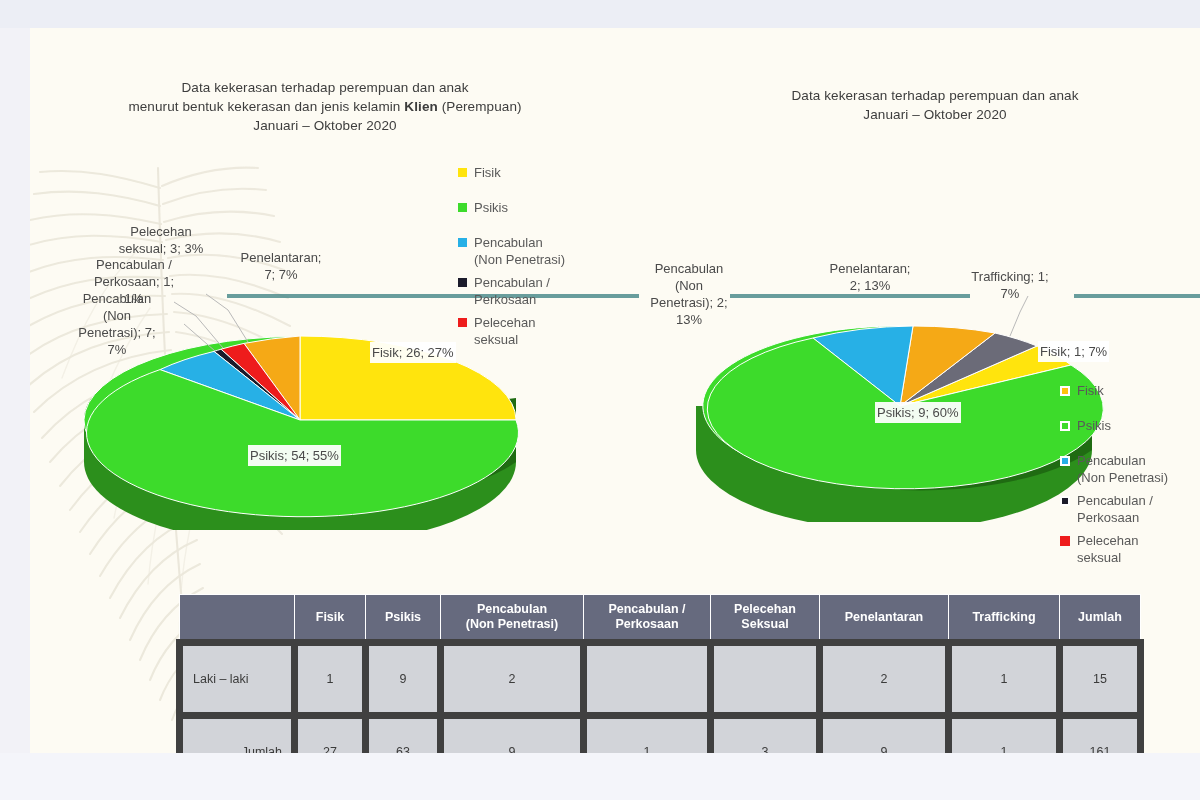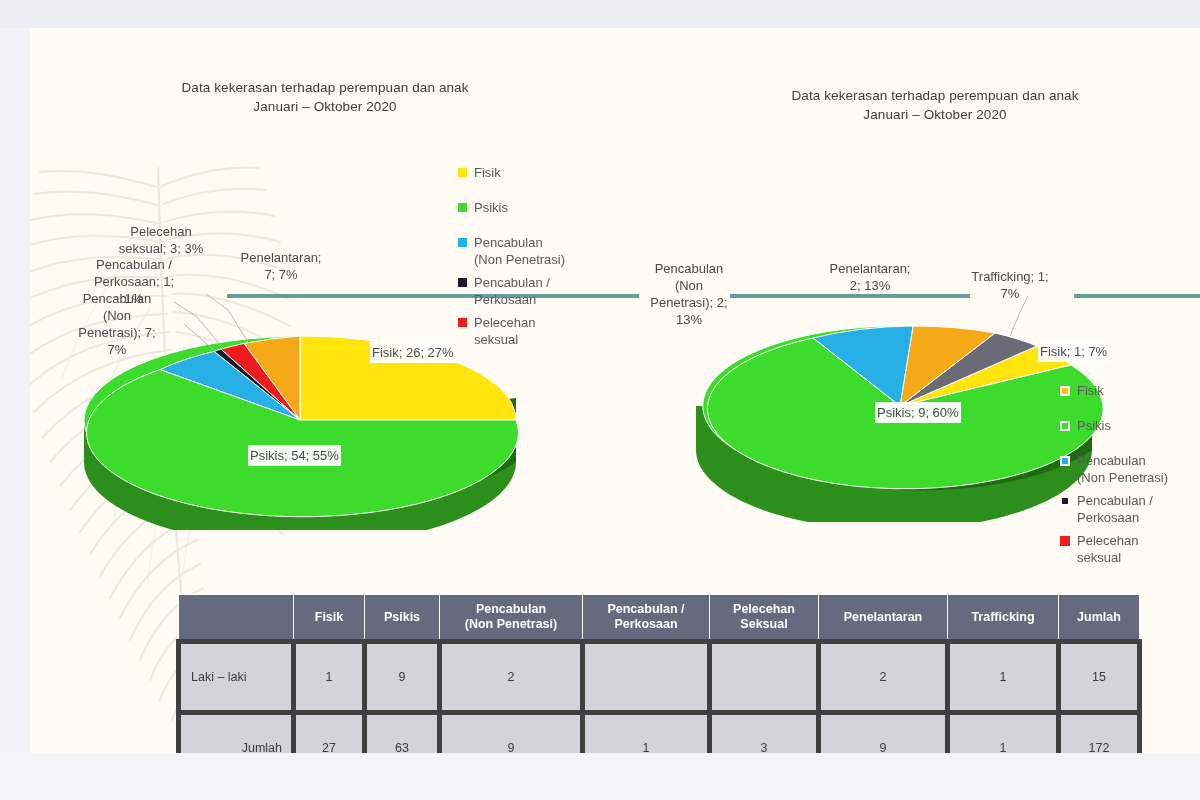--- a/index.html
+++ b/index.html
@@ -45,21 +45,21 @@
   
   .tbl{position:absolute;left:146px;top:566px;border-collapse:collapse;
        font-size:12.5px;color:#3b3b3b;}
   .tbl th{
     background:#666a7e;color:#ffffff;font-weight:bold;font-size:12.5px;
     padding:7px 9px;line-height:15px;text-align:center;vertical-align:middle;
     border:1px solid #ffffff;
   }
   .tbl th.corner{background:#666a7e;border-right:1px solid #fff;}
   .tbl td{
-    padding:24px 9px;text-align:center;border:5px solid #404040;
+    padding:24px 9px;text-align:center;border:7px solid #404040;
     background:#d2d4d9;height:18px;
   }
   .tbl tr.alt td{background:#eceef1;}
   .tbl td.rowhead{text-align:left;min-width:86px;}
   .tbl tr.sum td.rowhead{text-align:right;}
   .tbl td.rowhead{padding-left:10px;}
 </style>
 </head>
 <body>
 
@@ -123,20 +123,23 @@
       </g>
     </g>
   </svg>
 
   <div class="teal-line" style="left:197px;top:266px;width:412px;"></div>
   <div class="teal-line" style="left:700px;top:266px;width:240px;"></div>
   <div class="teal-line" style="left:1044px;top:266px;width:156px;"></div>
 
   <div class="chart-title" style="left:60px;top:50px;width:470px;">
     <div>Data kekerasan terhadap perempuan dan  anak</div>
+    <div>
+      <span>menurut bentuk kekerasan dan jenis kelamin </span><b>Klien</b><span> (Perempuan)</span>
+    </div>
     <div>Januari – Oktober 2020</div>
   </div>
 
   <svg style="position:absolute;left:48px;top:252px;" width="470" height="250" viewBox="0 0 470 250">
     <defs>
       <clipPath id="lclipSide">
           <rect x="0" y="118" width="470" height="132"></rect>
         </clipPath>
     </defs>
 
@@ -309,18 +312,18 @@
       </tr>
       <tr class="sum">
         <td class="rowhead">Jumlah</td>
         <td>27</td>
         <td>63</td>
         <td>9</td>
         <td>1</td>
         <td>3</td>
         <td>9</td>
         <td>1</td>
-        <td>172</td>
+        <td>161</td>
       </tr>
     </tbody>
   </table>
 
 </div>
 
 </body></html>

